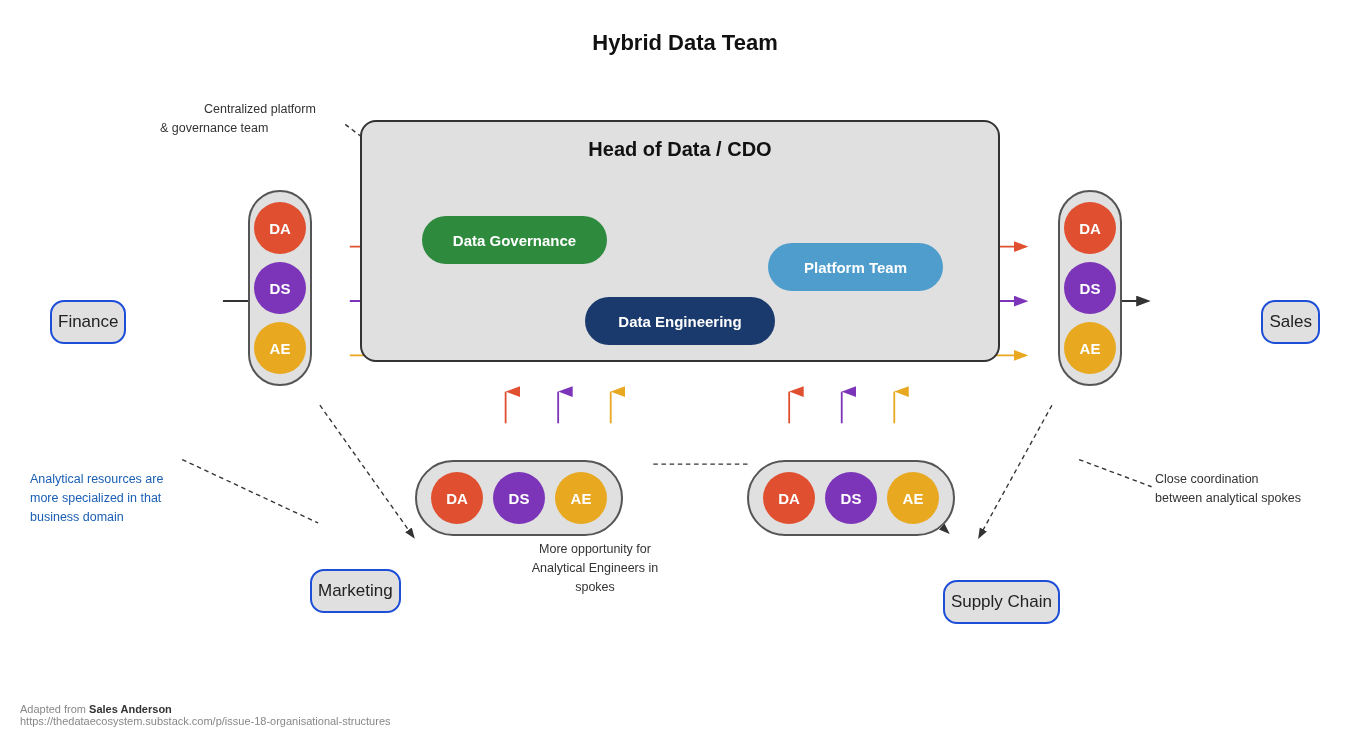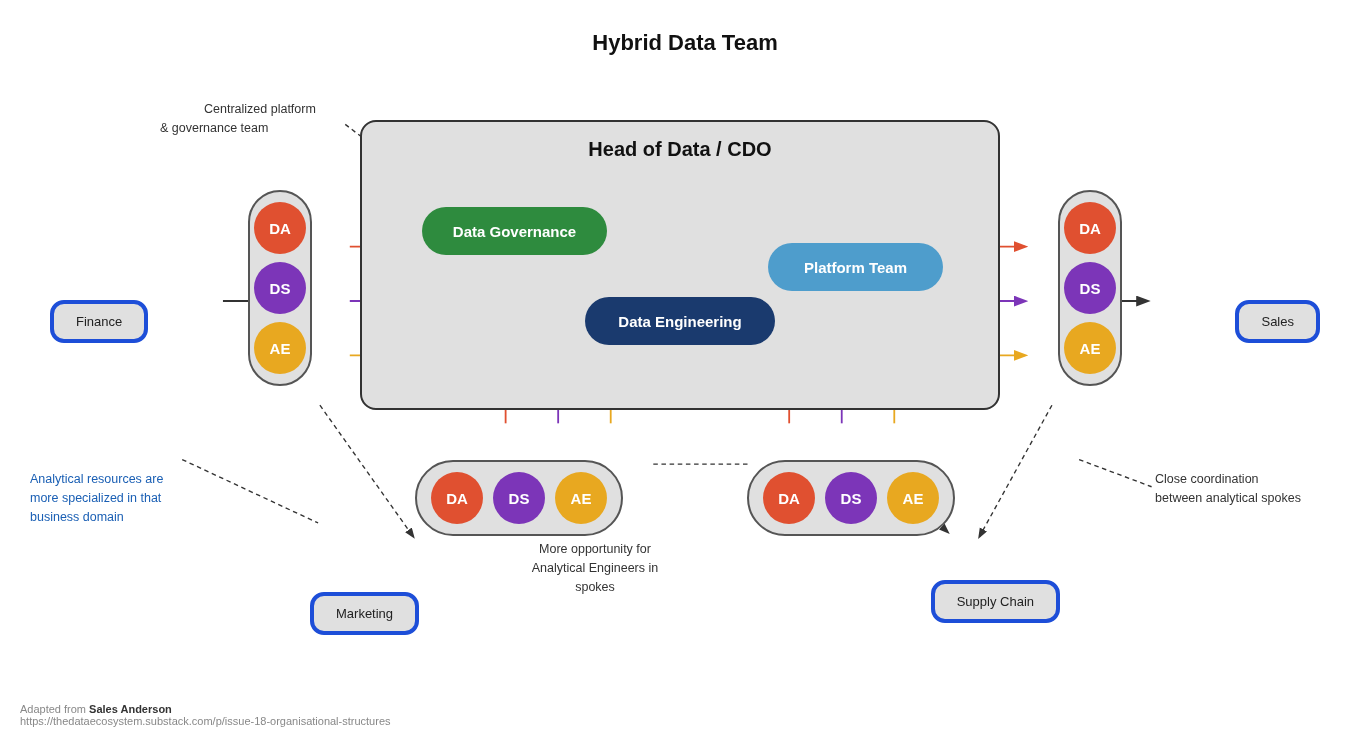--- a/index.html
+++ b/index.html
@@ -27,21 +27,21 @@
       right: 0;
       bottom: 60px;
     }
 
     
     .hub-box {
       position: absolute;
       top: 50px;
       left: 360px;
       width: 640px;
-      height: 290px;
+      height: 242px;
       background: #e0e0e0;
       border: 2.5px solid #333;
       border-radius: 16px;
     }
 
     .hub-title {
       text-align: center;
       font-weight: bold;
       font-size: 20px;
       margin-top: 16px;
@@ -57,21 +57,21 @@
       font-size: 15px;
       display: flex;
       align-items: center;
       justify-content: center;
       padding: 8px 20px;
     }
 
     .pill-governance {
       background: #2e8b3e;
       left: 60px;
-      top: 85px;
+      top: 94px;
       width: 185px;
       height: 48px;
     }
 
     .pill-platform {
       background: #4e9dcc;
       right: 55px;
       top: 85px;
       width: 175px;
       height: 48px;
@@ -163,34 +163,34 @@
       background: #e0e0e0;
       border: 2px solid #555;
       border-radius: 40px;
       padding: 10px 14px;
     }
 
     
     .domain-box {
       position: absolute;
       background: #e0e0e0;
-      border: 4px solid #1d4ed8;
+      border: 2px solid #1d4ed8;
       border-radius: 14px;
-      padding: 10px 22px;
-      font-size: 13px;
+      padding: 10px 6px;
+      font-size: 17px;
       font-weight: 500;
       color: #222;
       display: flex;
       align-items: center;
       justify-content: center;
     }
 
     .finance-box { top: 230px; left: 50px; }
     .sales-box { top: 230px; right: 50px; }
-    .marketing-box { top: 522px; left: 310px; }
+    .marketing-box { top: 499px; left: 310px; }
     .supplychain-box { top: 510px; right: 310px; margin-left: 36px; }
 
     
     .annotation {
       position: absolute;
       font-size: 12.5px;
       color: #333;
       line-height: 1.5;
     }
 

